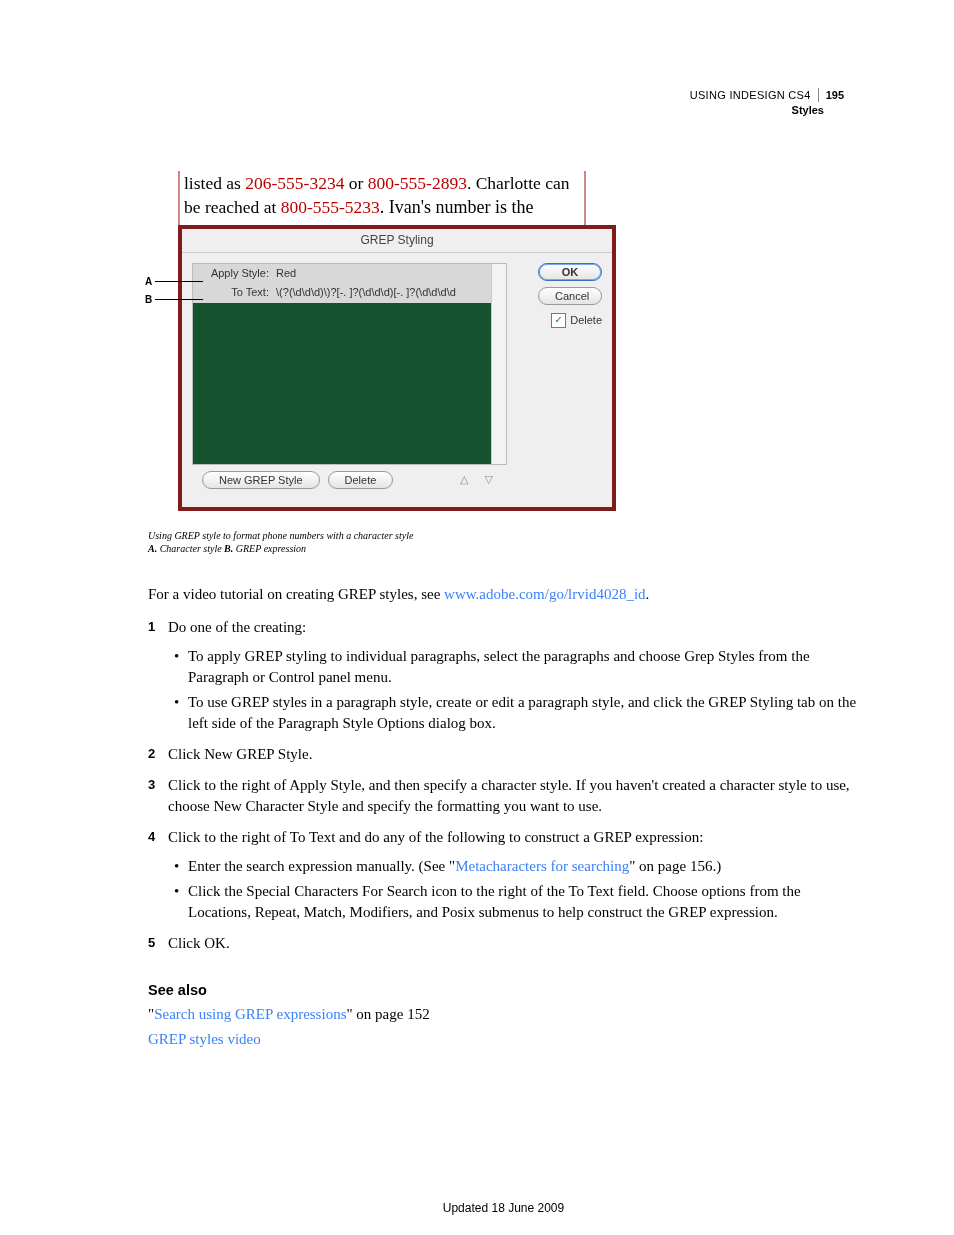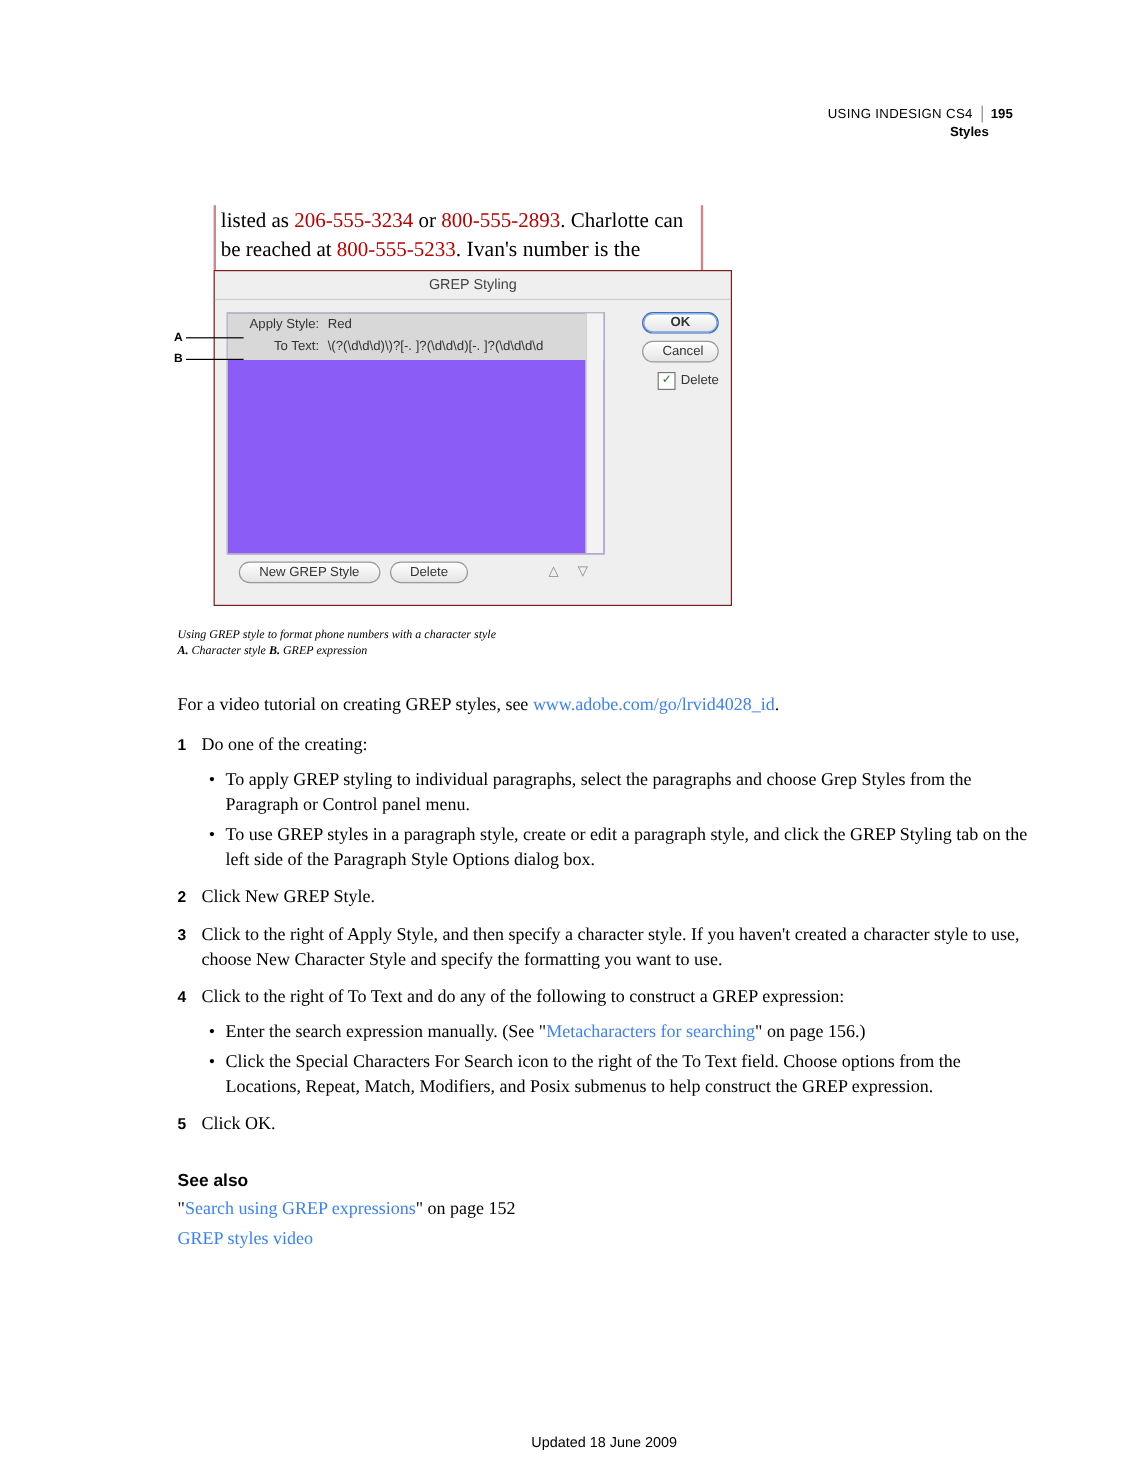--- a/index.html
+++ b/index.html
@@ -52,21 +52,21 @@
     border-right: 2px solid #c88;
     padding: 0 4px;
     width: 396px;
     margin-left: 30px;
     overflow: hidden;
     height: 54px;
   }
   .phone-red { color: #bb0000; }
   .sample-cutoff { font-size:18px; }
   .grep-dialog {
-    border: 1px solid #7f1d1d;
+    border: 4px solid #7f1d1d;
     background: #efefef;
     width: 430px;
     margin-left: 30px;
     font-family: "Lucida Grande", Arial, sans-serif;
     font-size: 11px;
     color: #333;
   }
   .grep-title {
     text-align: center;
     padding: 3px 0;
@@ -76,21 +76,21 @@
   .grep-body {
     display: flex;
     border-top: 1px solid #ccc;
   }
   .grep-left {
     flex: 1;
     padding: 10px;
   }
   .grep-listbox {
     border: 1px solid #bbb;
-    background: #8b5cf6;
+    background: #14532d;
     height: 200px;
     position: relative;
     overflow: hidden;
   }
   .grep-row { padding: 2px 6px; white-space: nowrap; }
   .grep-row.sel { background: #d8d8d8; }
   .grep-row-lbl { display:inline-block; width:70px; text-align:right; margin-right:4px; }
   .grep-row-val { }
   .grep-scroll {
     position:absolute; right:0; top:0; bottom:0; width:14px;

